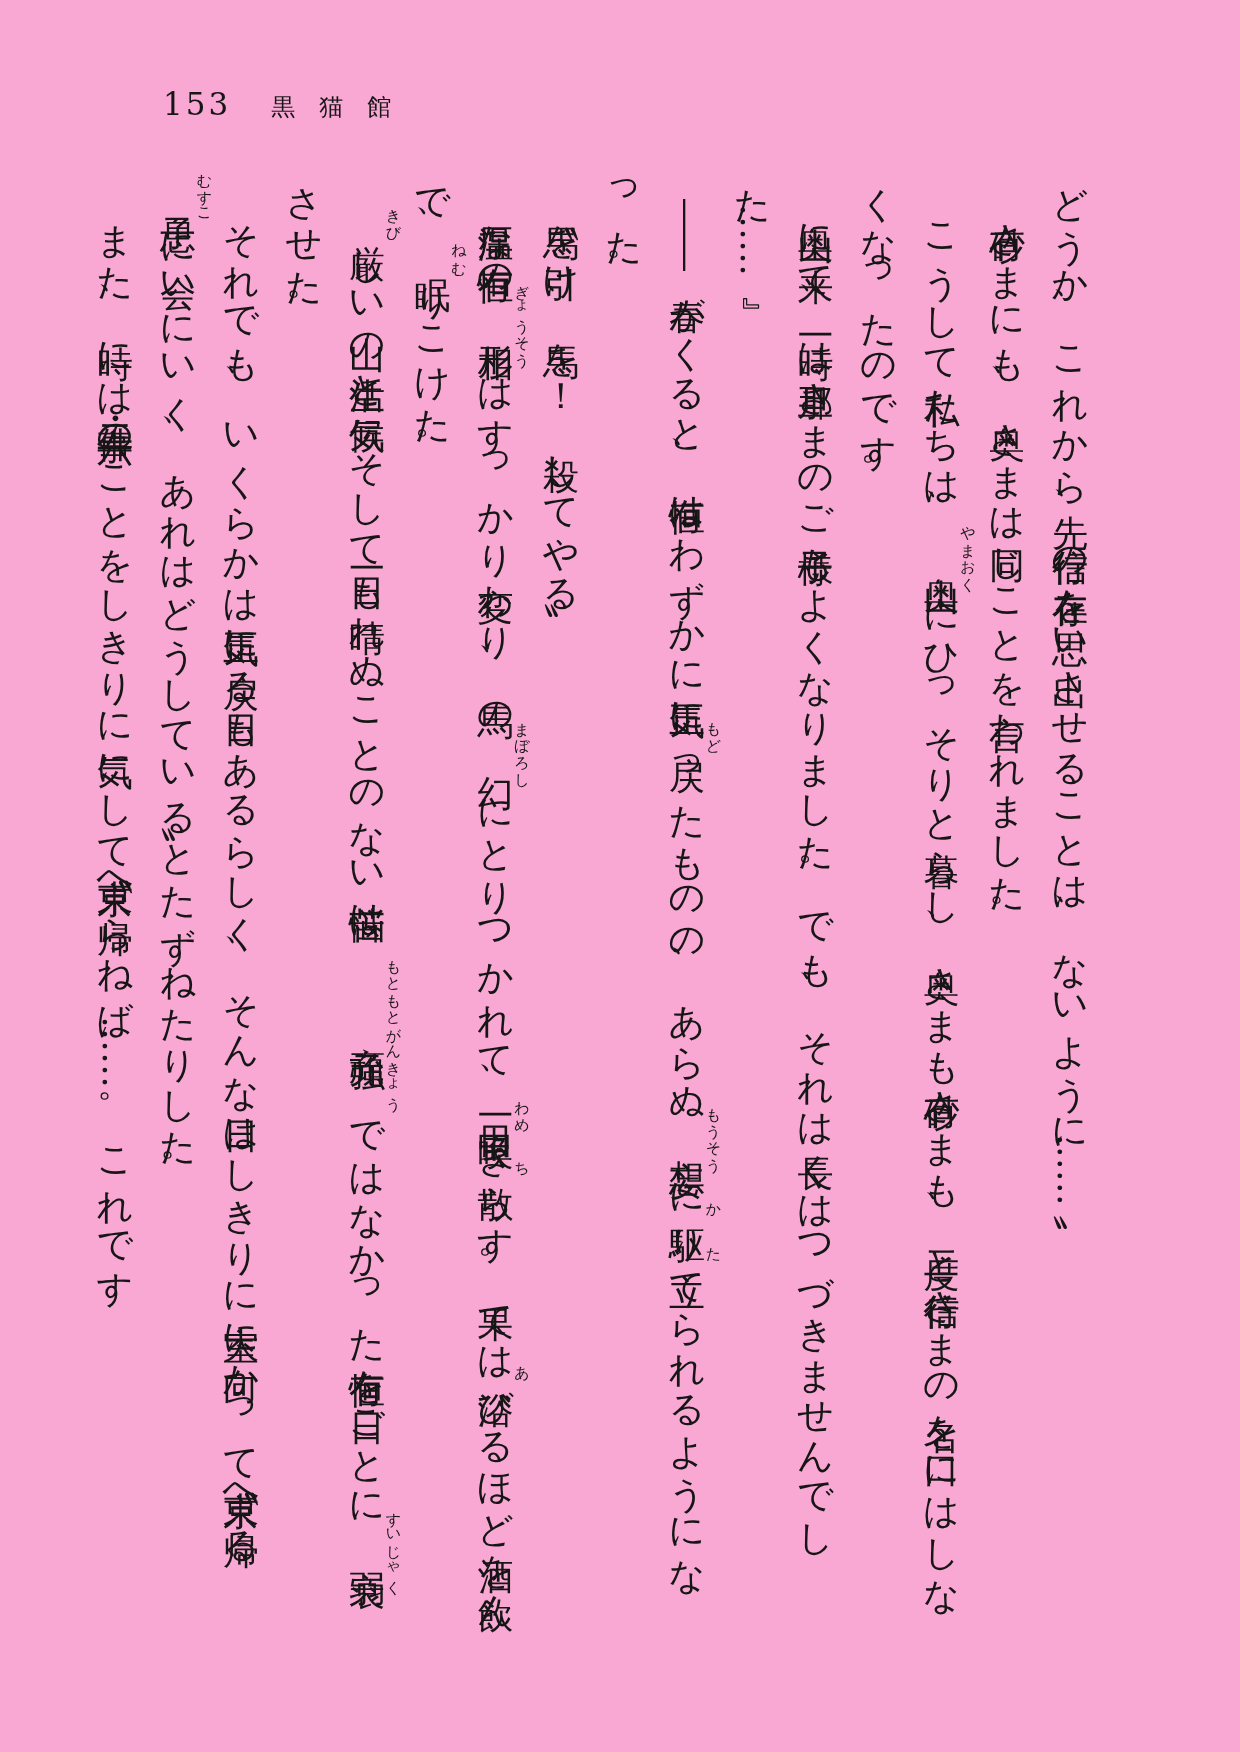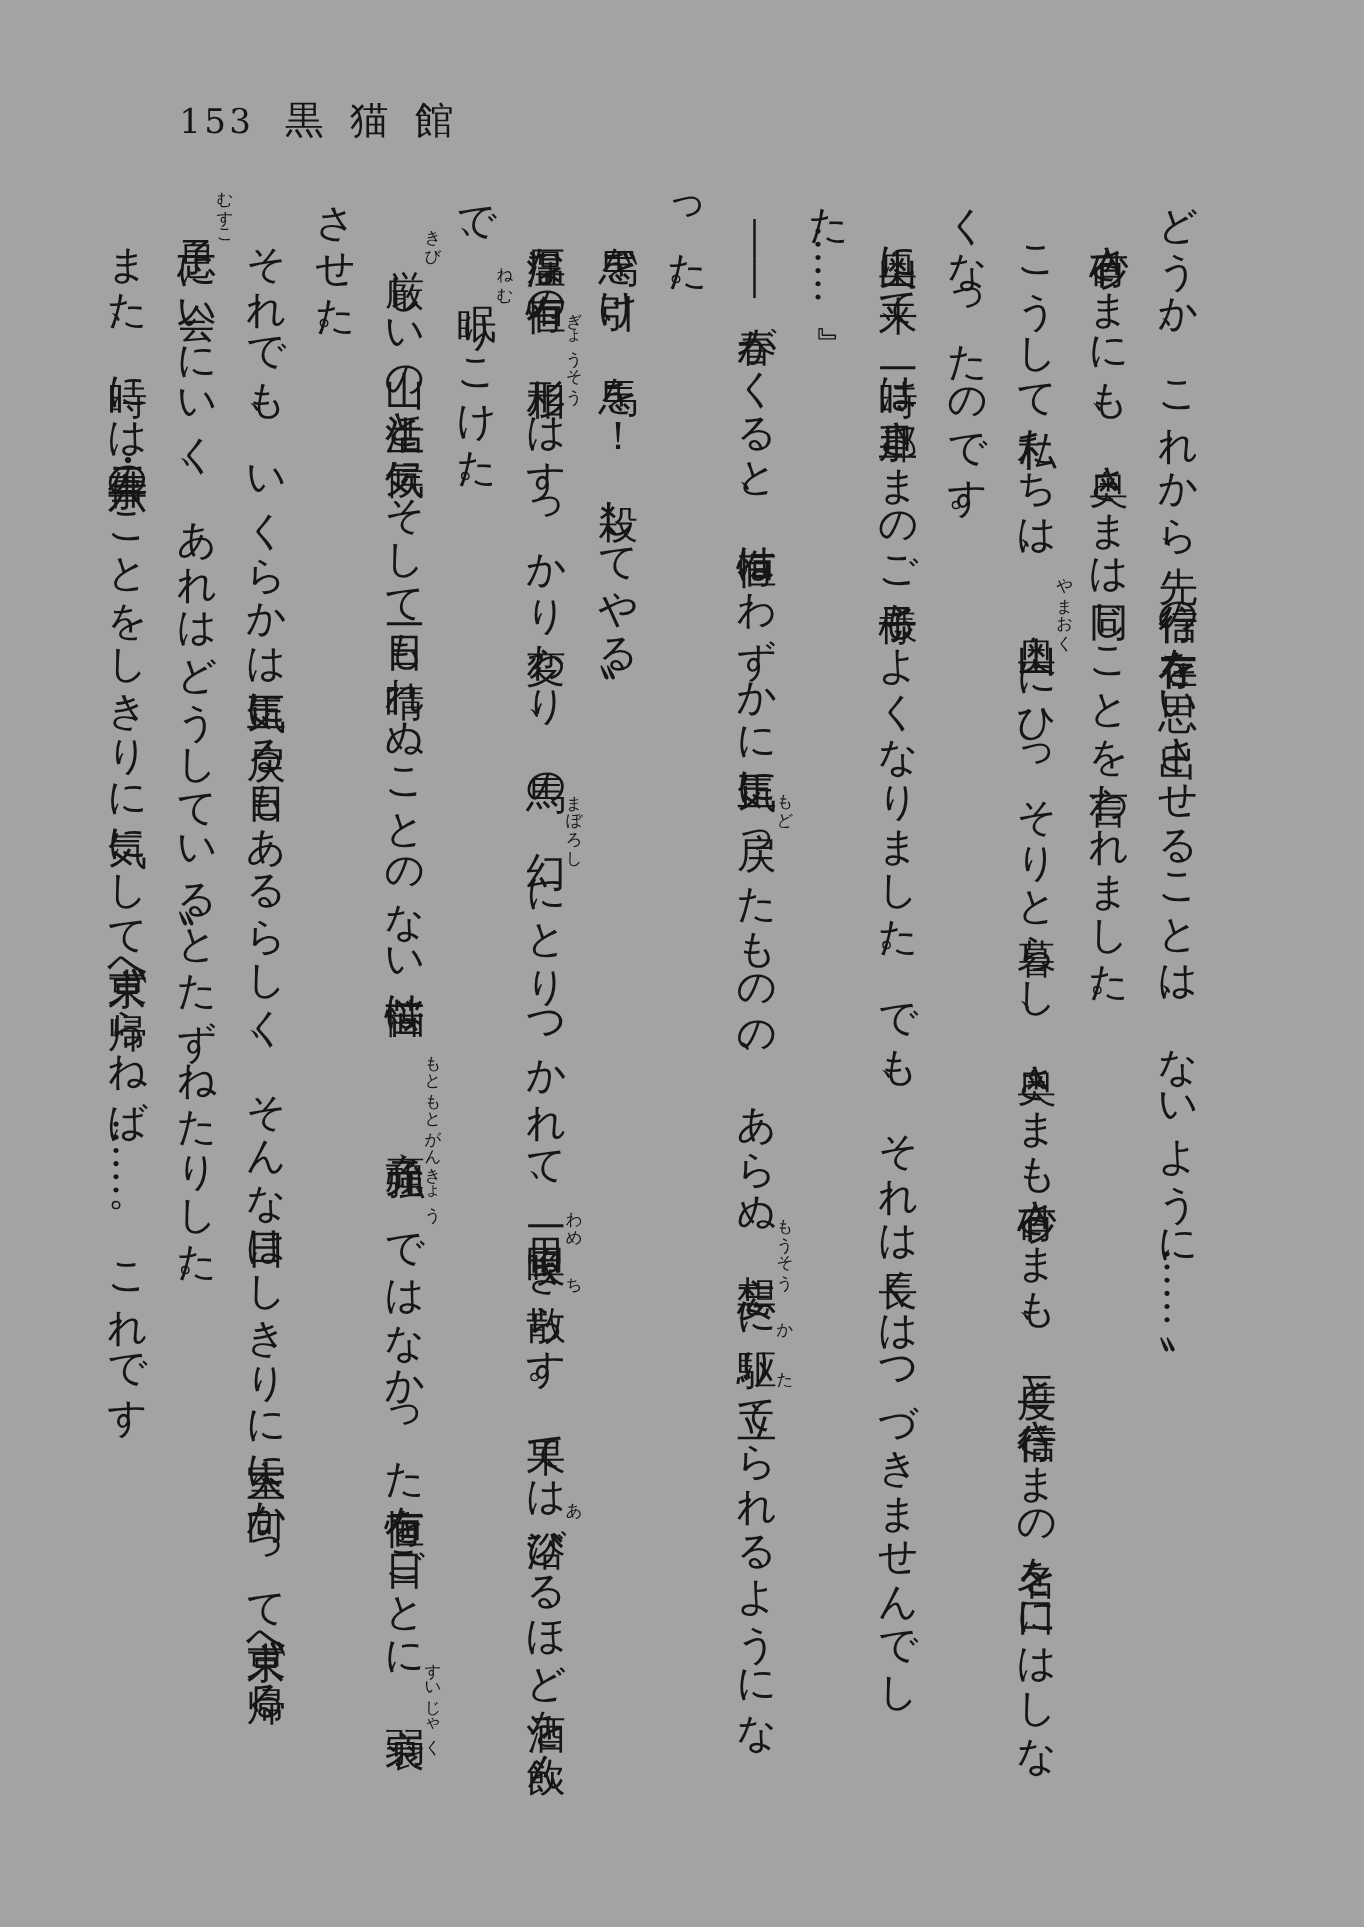--- a/index.html
+++ b/index.html
@@ -4,40 +4,40 @@
 <style>
   html, body {
     margin: 0;
     padding: 0;
     background: #f7f7f4;
   }
   .page {
     position: relative;
     width: 1240px;
     height: 1752px;
-    background: #a3a3a3;
+    background: #f9a8d4;
     color: #161616;
     font-family: "DejaVu Serif", "Liberation Serif", serif;
     overflow: hidden;
   }
   .running-head {
     position: absolute;
     top: 86px;
     left: 163px;
     display: flex;
     align-items: baseline;
     white-space: nowrap;
   }
   .pnum {
     font-size: 31px;
     letter-spacing: 3px;
   }
   .btitle {
-    font-size: 35px;
-    margin-left: 28px;
+    font-size: 24px;
+    margin-left: 40px;
     letter-spacing: 24px;
   }
   .text-block {
     position: absolute;
     top: 163px;
     right: 138px;
     height: 1452px;
     width: 1030px;
     writing-mode: vertical-rl;
     -webkit-writing-mode: vertical-rl;

